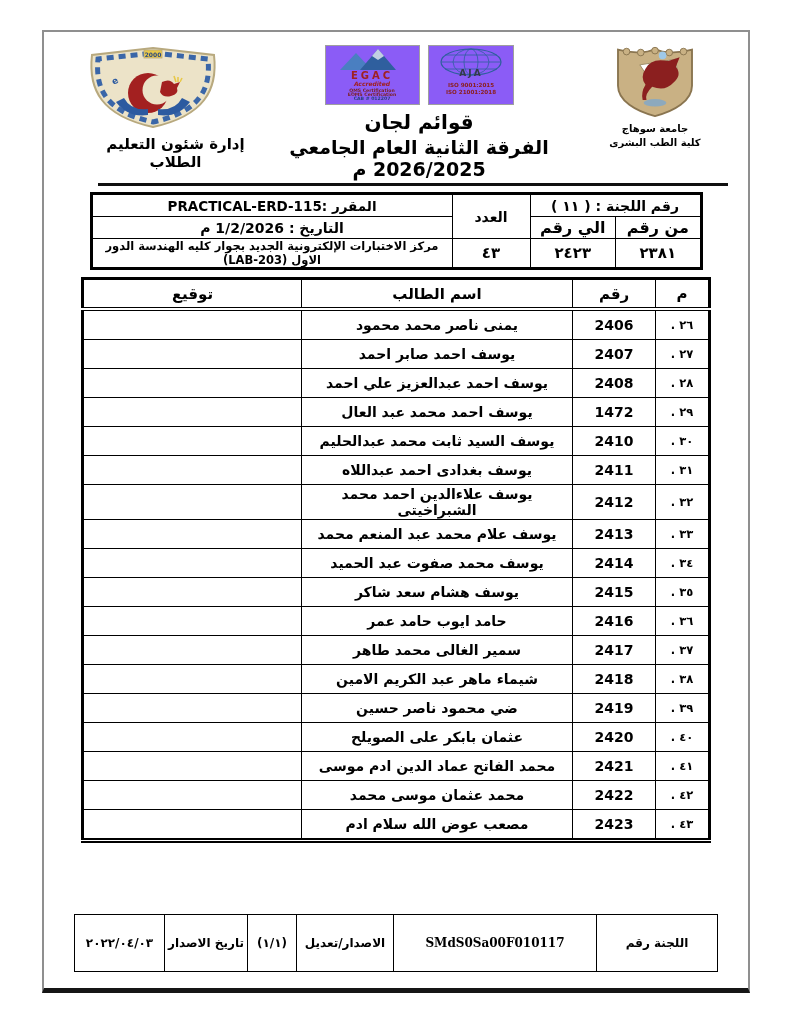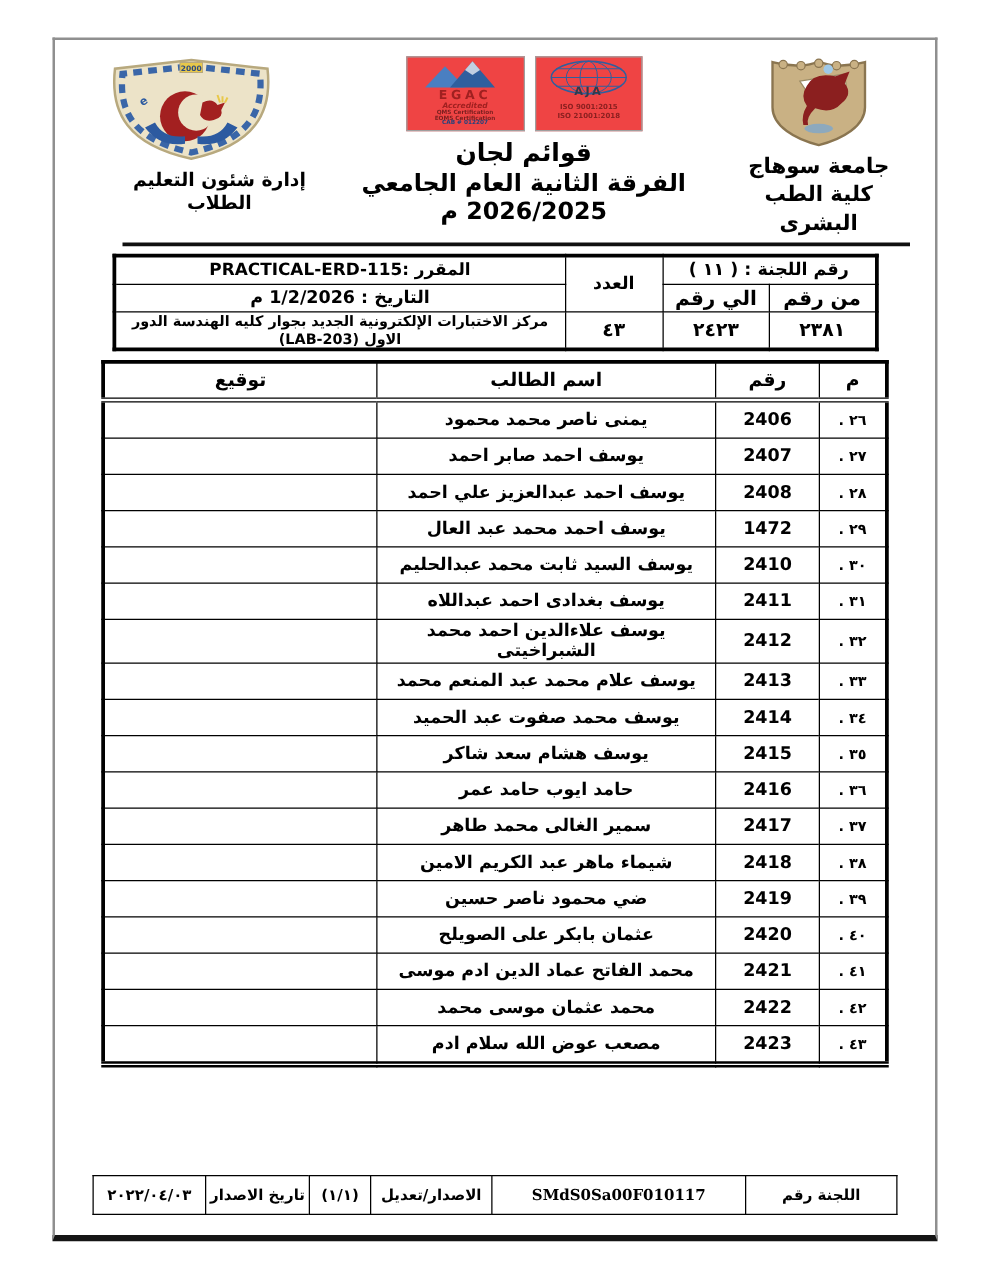--- a/index.html
+++ b/index.html
@@ -2,24 +2,24 @@
 <html lang="ar"><head>
 <meta charset="utf-8">
 <style>
   html,body{margin:0;padding:0;background:#fff;width:791px;height:1024px;overflow:hidden;}
   body{font-family:"DejaVu Sans",sans-serif;color:#000;font-weight:bold;}
   .page{box-sizing:border-box;position:absolute;left:42px;top:30px;width:708px;height:963px;
         background:#fff;border:2px solid #8f8f8f;border-bottom:5px solid #151515;padding:12px 6px 0;}
   
   .hdr{direction:rtl;display:flex;align-items:flex-start;}
   .uni-block{width:138px;text-align:center;padding-right:18px;flex:0 0 auto;}
-  .uni-block .t{font-size:17px;line-height:1.35;}
+  .uni-block .t{font-size:10px;line-height:1.35;}
   .center-block{flex:1 1 auto;text-align:center;}
   .cert-row{display:flex;direction:ltr;justify-content:center;gap:8px;margin-top:1px;}
-  .cert-box{border:1px solid #9f9f9f;background:#ef4444;}
+  .cert-box{border:1px solid #9f9f9f;background:#8b5cf6;}
   .title-main{font-size:20px;margin-top:5px;}
   .title-sub{font-size:19px;margin-top:2px;}
   .admin-block{width:198px;text-align:center;flex:0 0 auto;padding-left:4px;}
   .admin-block .t{font-size:15px;margin-top:1px;margin-left:45px;}
   .hdr-sep{height:3px;background:#101010;margin:3px 14px 0 48px;}
   
   table{border-collapse:collapse;}
   .meta-table{width:613px;margin:6px auto 0;border:3px solid #000;direction:rtl;table-layout:fixed;}
   .meta-table td{border:1px solid #000;text-align:center;vertical-align:middle;padding:0 2px;}
   .meta-table .r1 td{height:21px;}
@@ -36,21 +36,21 @@
              direction:rtl;table-layout:fixed;}
   .stu-table th{border:1px solid #000;border-bottom:4px double #000;height:25px;font-size:15px;}
   .stu-table td{border:1px solid #000;height:26px;text-align:center;vertical-align:middle;}
   .c-serial{width:50px;font-size:11.5px;}
   .c-num{width:80px;font-size:14px;}
   .c-name{width:268px;font-size:14px;}
   .c-sig{width:215px;}
   
   .footer-wrap{position:absolute;bottom:16px;left:0;right:0;}
   .foot-table{width:615px;margin:0 auto;border:1px solid #000;direction:rtl;table-layout:fixed;}
-  .foot-table td{border:1px solid #000;height:22px;text-align:center;font-size:12px;padding:4px 2px;}
+  .foot-table td{border:1px solid #000;height:22px;text-align:center;font-size:12px;padding:17px 2px;}
   .f-form-label{width:116px;}
   .f-form-value{width:198px;font-family:"DejaVu Serif",serif;font-size:13px;}
   .f-rev-label{width:92px;}
   .f-rev-value{width:44px;}
   .f-date-label{width:78px;}
   .f-date-value{width:85px;}
 </style>
 </head>
 <body>
 

